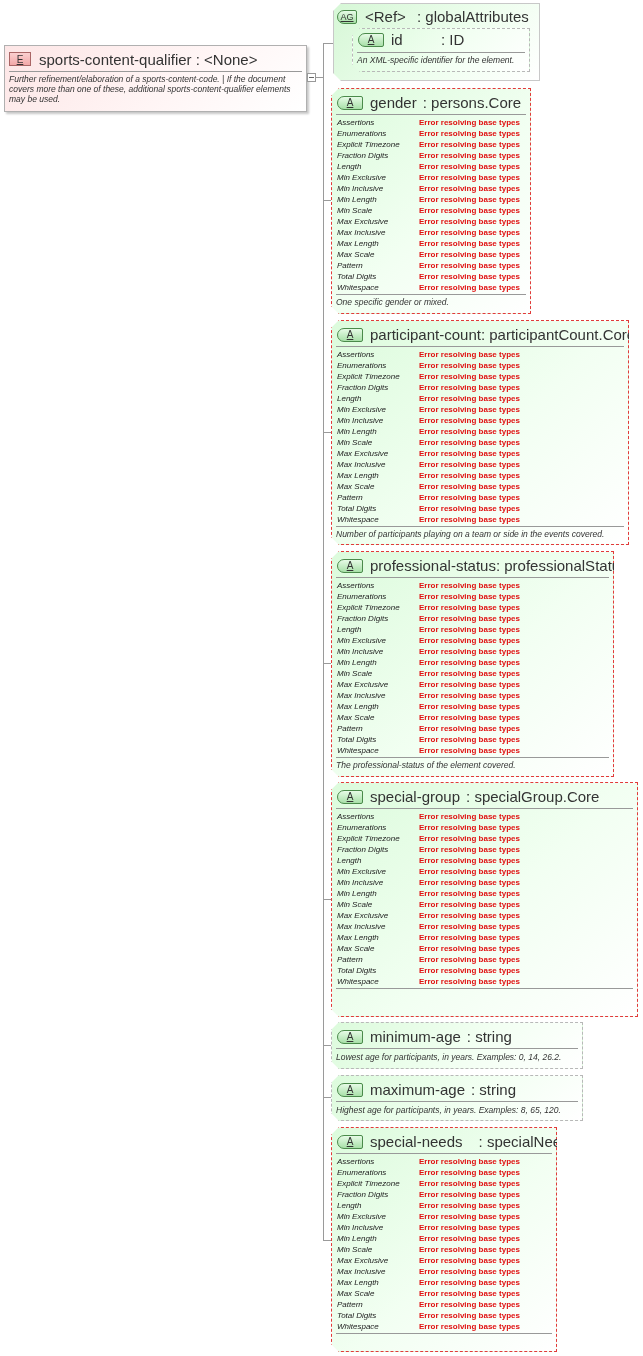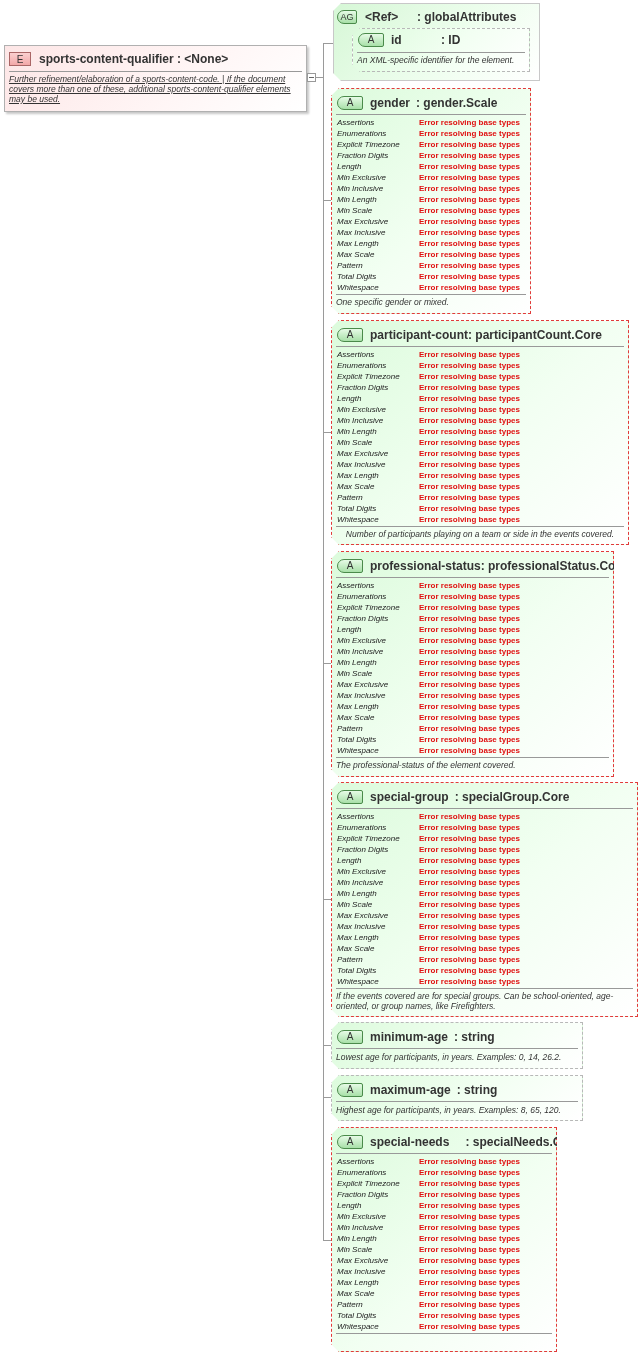--- a/index.html
+++ b/index.html
@@ -1,24 +1,24 @@
 <!DOCTYPE html>
 <html><head>
 <meta charset="utf-8">
 <style>
   html, body { margin:0; padding:0; }
   body { width:643px; height:1356px; position:relative; background:#ffffff; font-family:"Liberation Sans", sans-serif; overflow:hidden; }
   .abs { position:absolute; box-sizing:border-box; }
   .root-box { left:4px; top:45px; width:303px; height:67px; border:1px solid #b0b0b0; background:linear-gradient(135deg,#fde6e6 0%,#fff6f6 60%,#ffffff 100%); box-shadow:2px 2px 2px #c8c8c8; }
   .root-head { position:absolute; left:4px; top:5px; height:16px; display:flex; align-items:center; }
-  .badge { display:inline-flex; align-items:center; justify-content:center; font-size:10px; color:#333; box-sizing:border-box; height:14px; }
+  .badge { display:inline-flex; align-items:center; justify-content:center; font-size:10px; color:#333; box-sizing:border-box; height:14px;text-decoration:underline; }
   .badge-e { width:22px; border:1px solid #a66; background:linear-gradient(#fbd0d0,#f2a8a8); margin-right:8px; }
   .badge-a { width:26px; border:1px solid #4a8a4a; background:linear-gradient(#e6fbe6,#a8e0a8); border-radius:7px 2px 2px 7px; margin-right:7px; }
   .badge-ag { width:20px; border:1px solid #4a8a4a; background:linear-gradient(#e6fbe6,#a8e0a8); border-radius:7px 2px 2px 7px; margin-right:8px; font-size:9px; }
-  .title { font-size:12px; font-weight:bold; color:#333; white-space:nowrap; }
+  .title { font-size:15px; font-weight:normal; color:#333; white-space:nowrap; }
   .sep { position:absolute; left:4px; right:4px; height:1px; background:#999; }
   .desc { position:absolute; left:4px; right:4px; font-size:8.5px; font-style:italic; color:#333; line-height:10px; }
   .attr-box { background:linear-gradient(135deg,#dcfbdc 0%,#f2fff2 55%,#ffffff 100%); clip-path:polygon(8px 0,100% 0,100% 100%,8px 100%,0 calc(100% - 8px),0 8px); }
   .dash-red { border:1.5px dashed #e23a3a; }
   .dash-gray { border:1.5px dashed #b8b8b8; }
   .head { position:absolute; left:5px; top:6px; height:15px; display:flex; align-items:center; }
   .facets { position:absolute; left:5px; font-size:8px; line-height:11px; }
   .facet-row { display:flex; height:11px; }
   .facet-name { width:82px; font-style:italic; color:#222; white-space:nowrap; }
   .facet-val { color:#e01010; font-weight:bold; white-space:nowrap; font-size:8px; }
@@ -41,21 +41,21 @@
 <div class="line" style="left:323px; top:1045px; width:8px; height:1px;"></div>
 <div class="line" style="left:323px; top:1097px; width:8px; height:1px;"></div>
 <div class="line" style="left:323px; top:1240px; width:8px; height:1px;"></div>
 
 <div class="abs root-box">
   <div class="root-head">
     <span class="badge badge-e">E</span>
     <span class="title"><span>sports-content-qualifier</span><span style="white-space:pre"> : </span><span>&lt;None&gt;</span></span>
   </div>
   <div class="sep" style="top:25px;"></div>
-  <div class="desc" style="top:28px;text-decoration:underline;">Further refinement/elaboration of a sports-content-code. | If the document covers more than one of these, additional sports-content-qualifier elements may be used.</div>
+  <div class="desc" style="top:28px;">Further refinement/elaboration of a sports-content-code. | If the document covers more than one of these, additional sports-content-qualifier elements may be used.</div>
 </div>
 <div class="toggle"></div>
 
 <div class="abs ag-box">
   <div class="head" style="left:3px; top:5px;">
     <span class="badge badge-ag">AG</span>
     <span class="title" style="width:52px;">&lt;Ref&gt;</span>
     <span class="title">: globalAttributes</span>
   </div>
 </div>
@@ -67,21 +67,21 @@
   </div>
   <div class="sep" style="top:23px;"></div>
   <div class="desc" style="top:26px;">An XML-specific identifier for the element.</div>
 </div>
 
 <div id="attrs">
     <div class="abs attr-box dash-red" style="left: 331px; top: 88px; width: 200px; height: 226px;">
       <div class="head">
         <span class="badge badge-a">A</span>
         <span class="title">gender</span>
-        <span class="title" style="margin-left:6px">: gender.Scale</span>
+        <span class="title" style="margin-left:6px">: persons.Core</span>
       </div>
       <div class="sep" style="top: 25px;"></div>
       <div class="facets" style="top: 28px;">
         <div class="facet-row">
           <span class="facet-name">Assertions</span>
           <span class="facet-val">Error resolving base types</span>
         </div>
         <div class="facet-row">
           <span class="facet-name">Enumerations</span>
           <span class="facet-val">Error resolving base types</span>
@@ -213,21 +213,21 @@
         <div class="facet-row">
           <span class="facet-name">Total Digits</span>
           <span class="facet-val">Error resolving base types</span>
         </div>
         <div class="facet-row">
           <span class="facet-name">Whitespace</span>
           <span class="facet-val">Error resolving base types</span>
         </div>
       </div>
       <div class="sep" style="top: 205px;"></div>
-      <div class="desc" style="top: 208px; text-align: center;">Number of participants playing on a team or side in the events covered.</div>
+      <div class="desc" style="top: 208px;">Number of participants playing on a team or side in the events covered.</div>
     </div>
     <div class="abs attr-box dash-red" style="left: 331px; top: 551px; width: 283px; height: 226px;">
       <div class="head">
         <span class="badge badge-a">A</span>
         <span class="title">professional-status</span>
         <span class="title" style="">: professionalStatus.Core</span>
       </div>
       <div class="sep" style="top: 25px;"></div>
       <div class="facets" style="top: 28px;">
         <div class="facet-row">
@@ -365,21 +365,20 @@
         <div class="facet-row">
           <span class="facet-name">Total Digits</span>
           <span class="facet-val">Error resolving base types</span>
         </div>
         <div class="facet-row">
           <span class="facet-name">Whitespace</span>
           <span class="facet-val">Error resolving base types</span>
         </div>
       </div>
       <div class="sep" style="top: 205px;"></div>
-      <div class="desc" style="top: 208px;">If the events covered are for special groups. Can be school-oriented, age-oriented, or group names, like Firefighters.</div>
     </div>
     <div class="abs attr-box dash-gray" style="left: 331px; top: 1022px; width: 252px; height: 47px;">
       <div class="head">
         <span class="badge badge-a">A</span>
         <span class="title">minimum-age</span>
         <span class="title" style="margin-left:6px">: string</span>
       </div>
       <div class="sep" style="top: 25px;"></div>
       <div class="desc" style="top: 29px;">Lowest age for participants, in years. Examples: 0, 14, 26.2.</div>
     </div>

